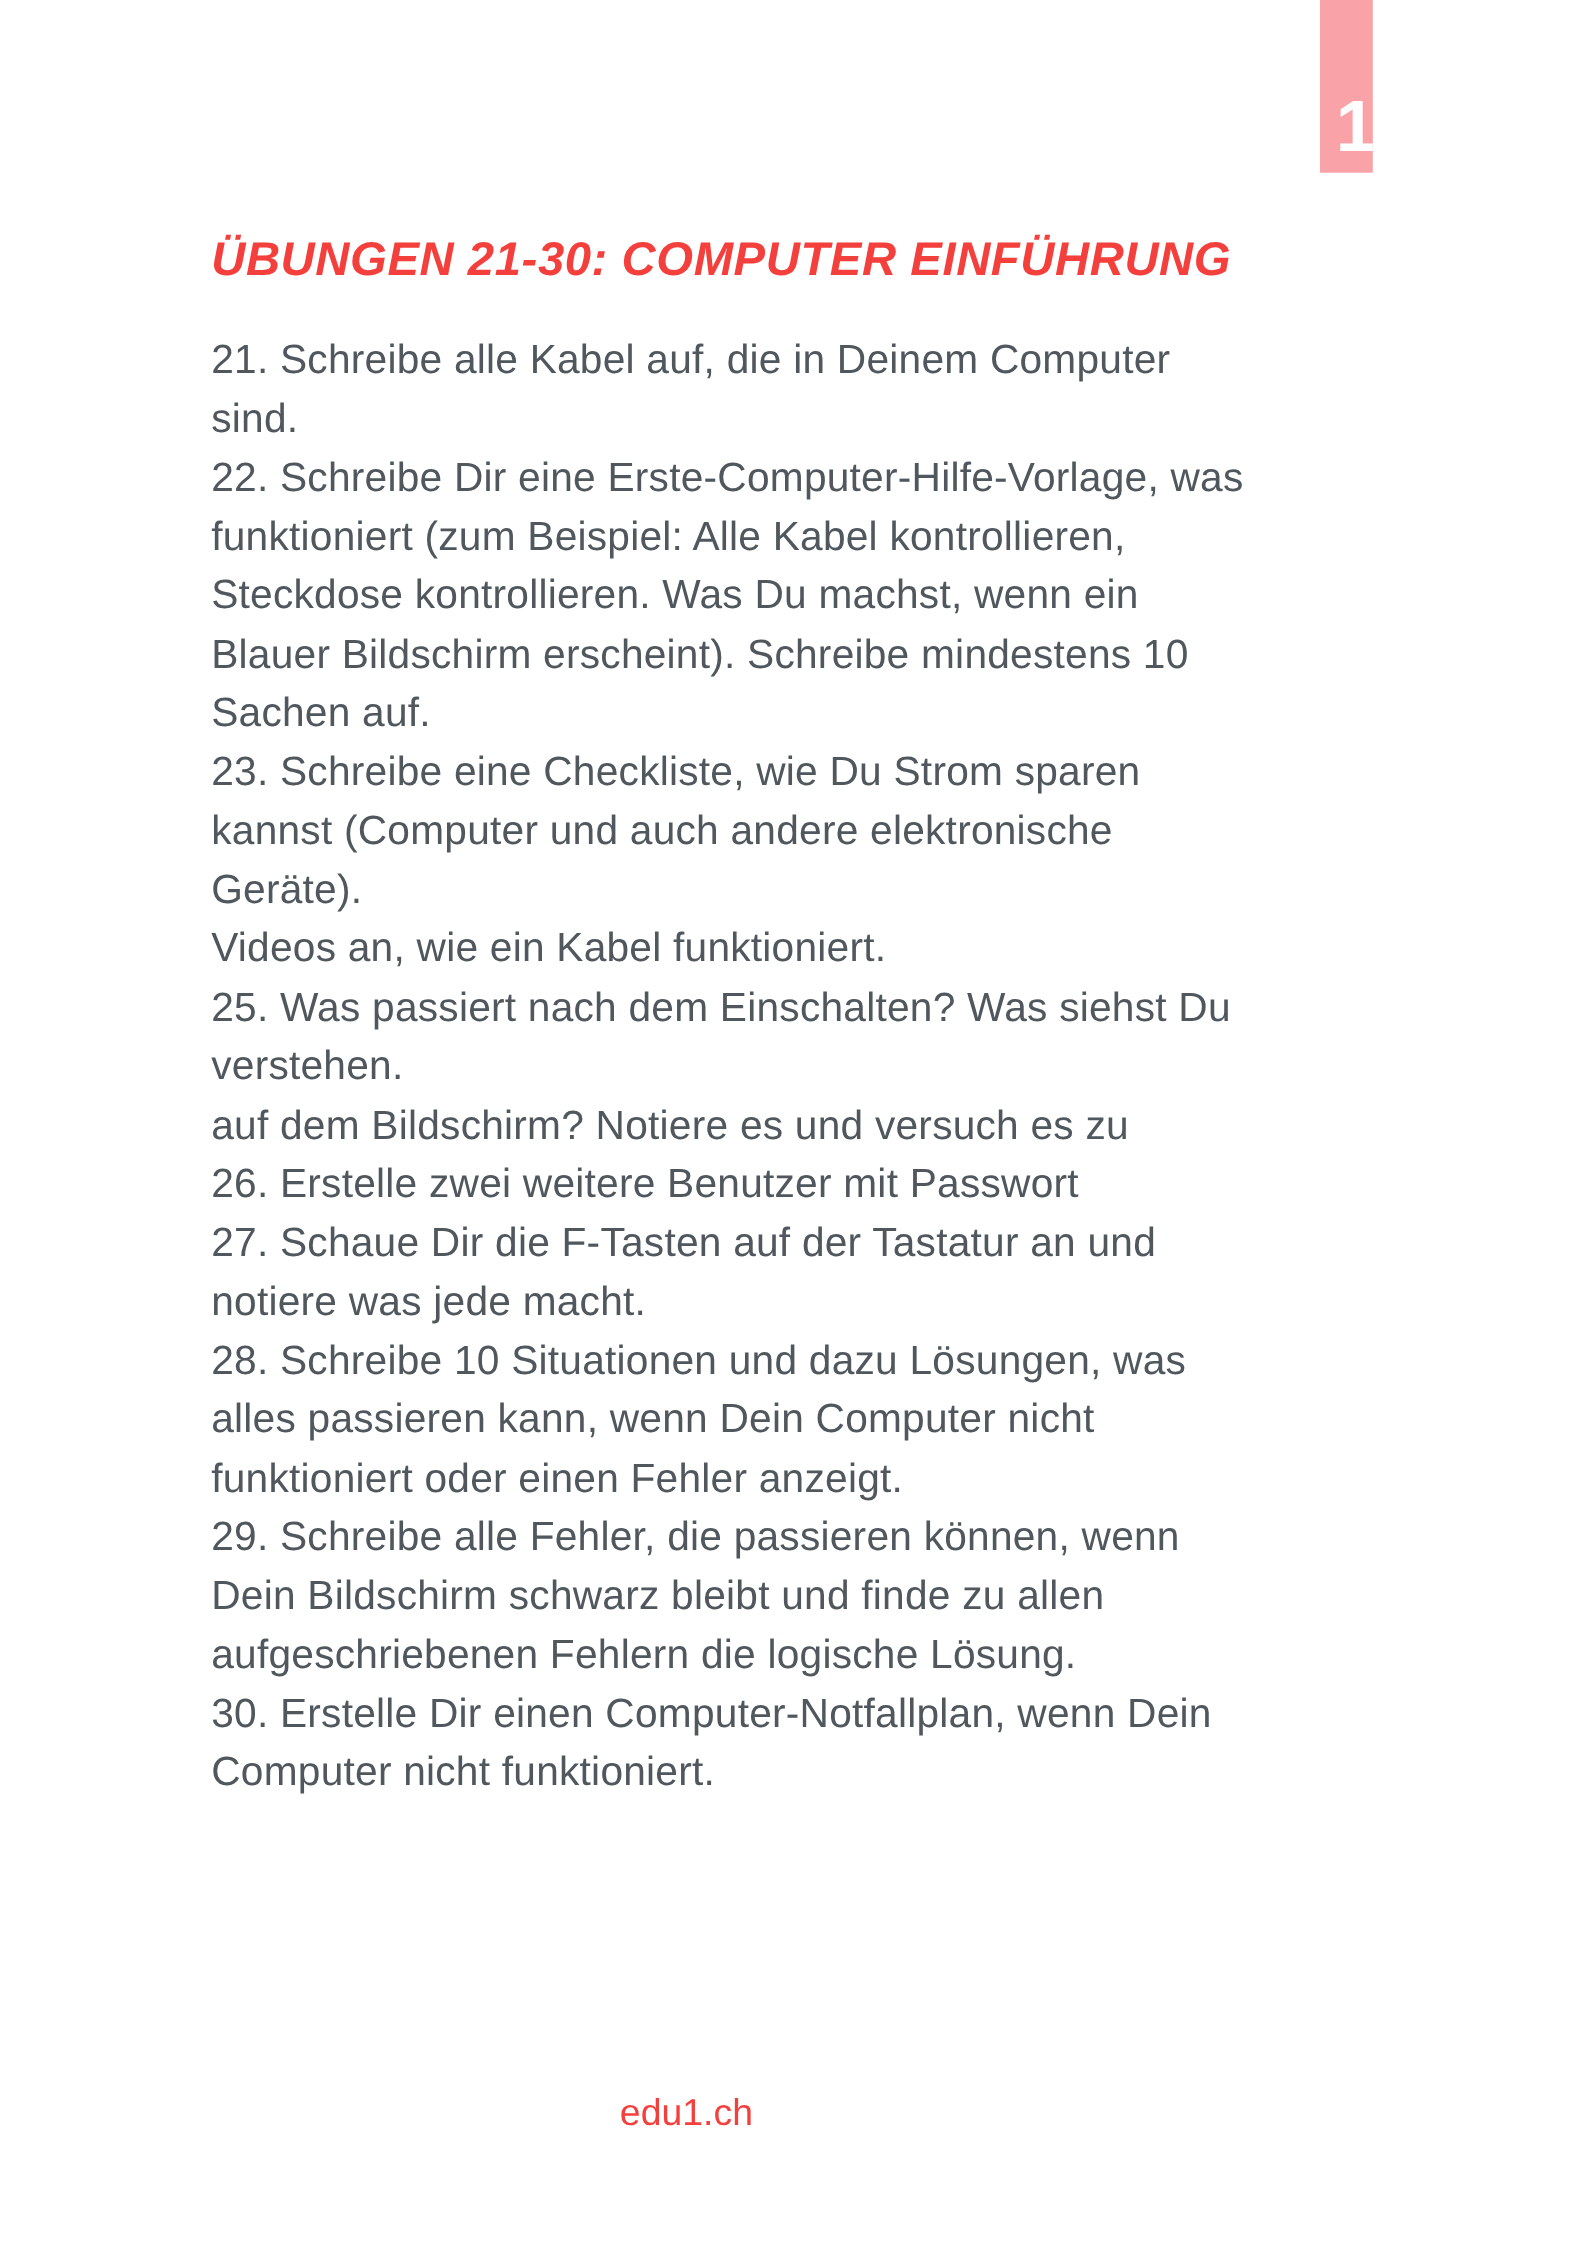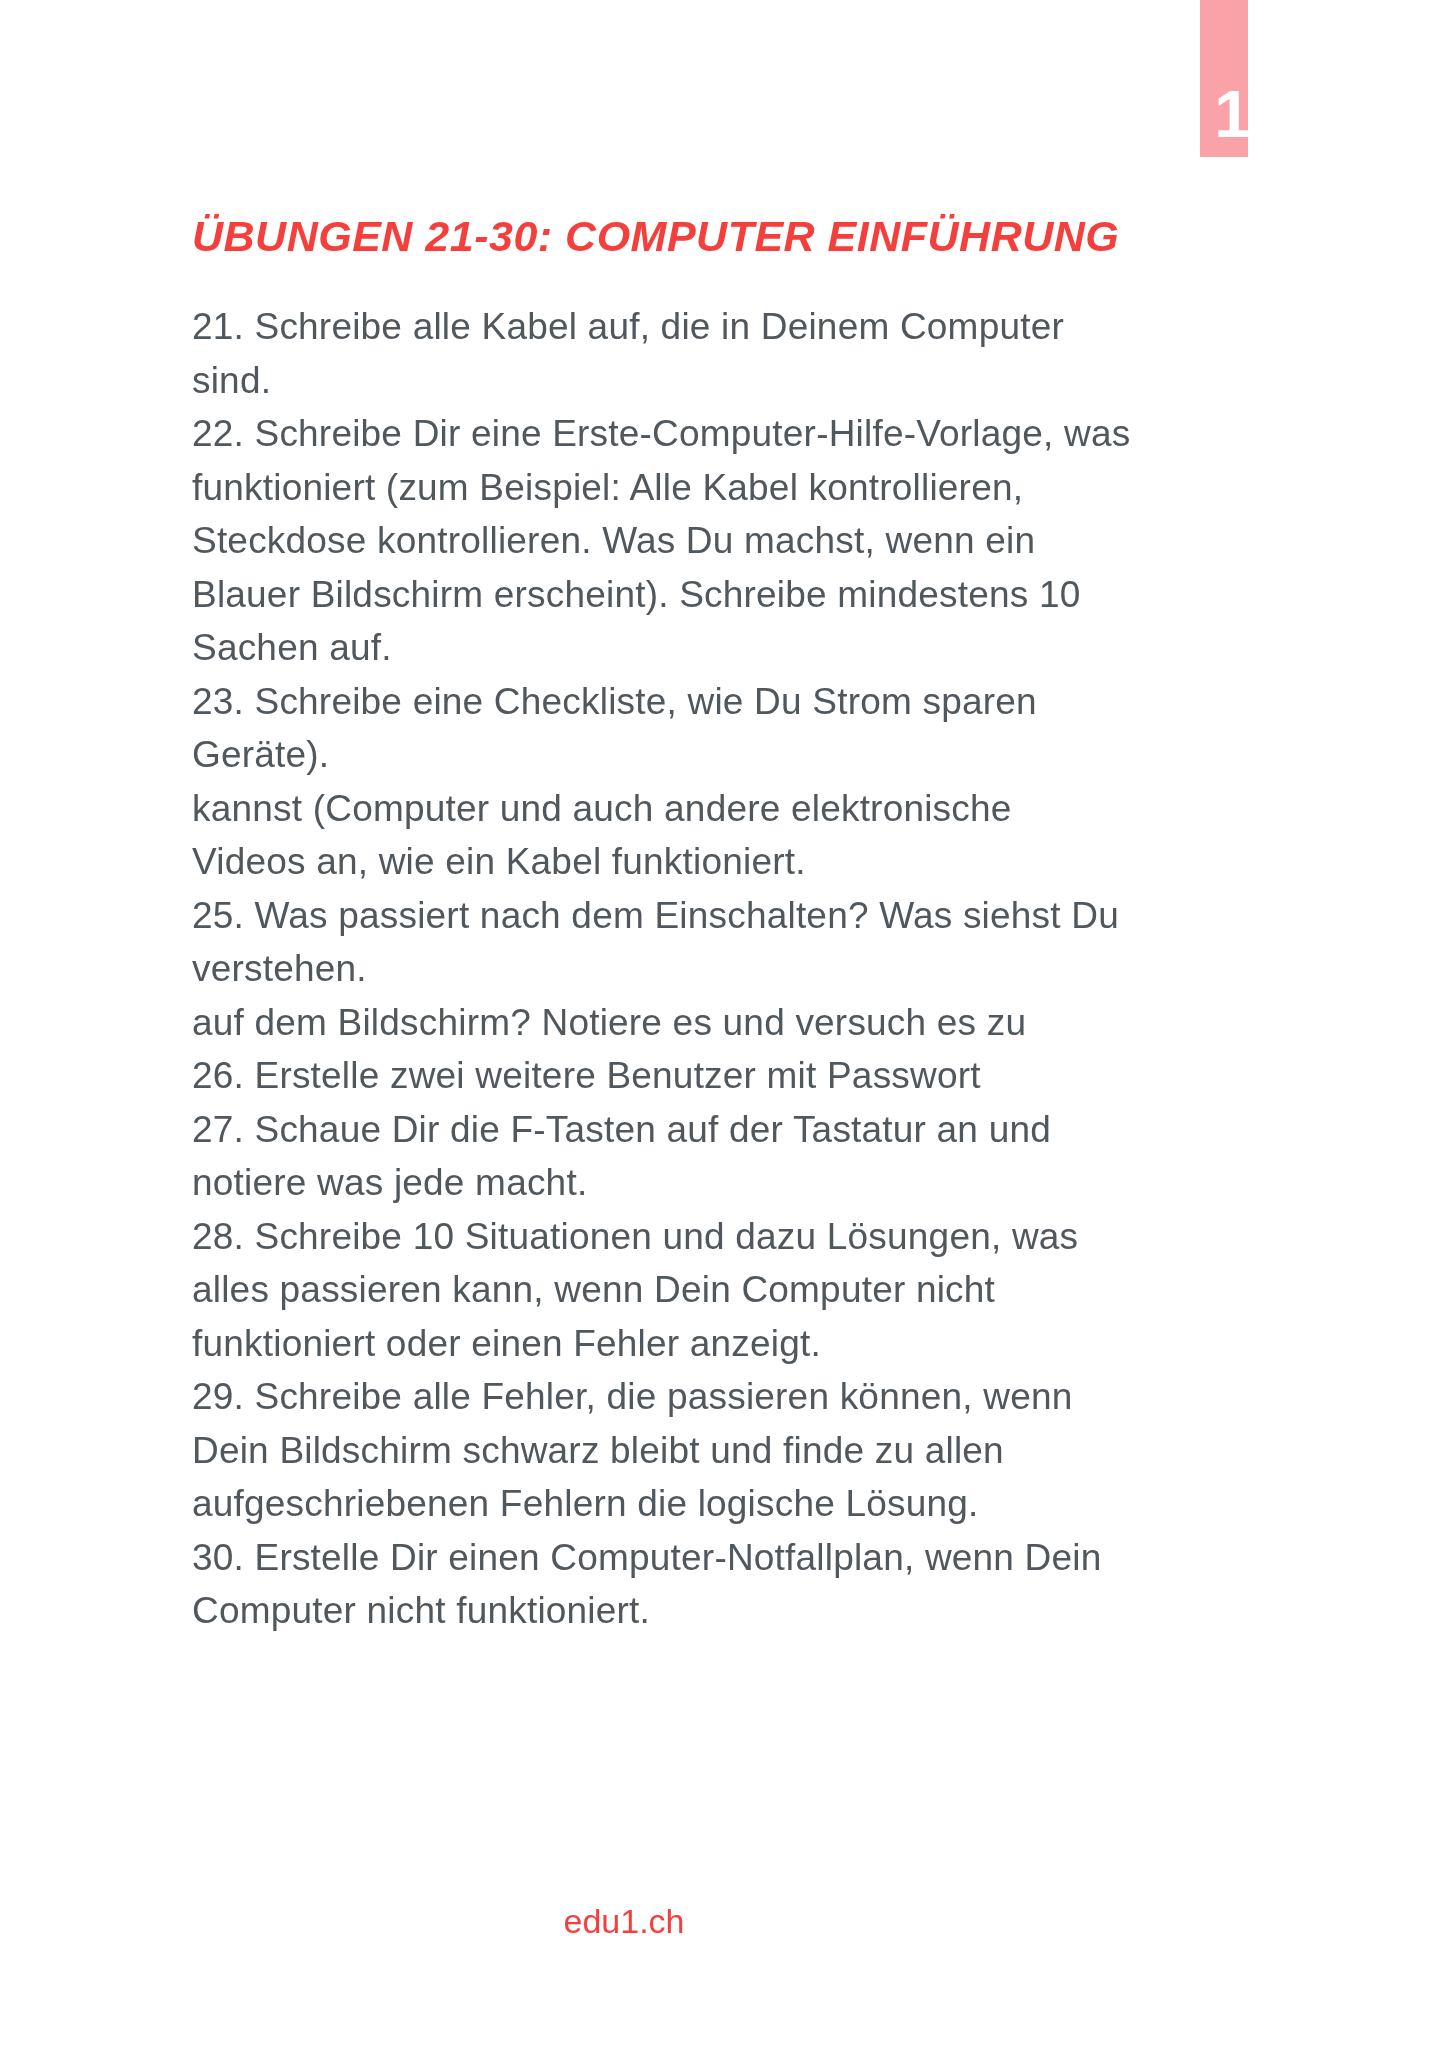--- a/index.html
+++ b/index.html
@@ -87,22 +87,22 @@
 
   <div class="body-text">
       <div class="line">21. Schreibe alle Kabel auf, die in Deinem Computer</div>
       <div class="line">sind.</div>
       <div class="line">22. Schreibe Dir eine Erste-Computer-Hilfe-Vorlage, was</div>
       <div class="line">funktioniert (zum Beispiel: Alle Kabel kontrollieren,</div>
       <div class="line">Steckdose kontrollieren. Was Du machst, wenn ein</div>
       <div class="line">Blauer Bildschirm erscheint). Schreibe mindestens 10</div>
       <div class="line">Sachen auf.</div>
       <div class="line">23. Schreibe eine Checkliste, wie Du Strom sparen</div>
+      <div class="line">kannst (Computer und auch andere elektronische</div>
       <div class="line">Geräte).</div>
-      <div class="line">kannst (Computer und auch andere elektronische</div>
       <div class="line">Videos an, wie ein Kabel funktioniert.</div>
       <div class="line">25. Was passiert nach dem Einschalten? Was siehst Du</div>
       <div class="line">verstehen.</div>
       <div class="line">auf dem Bildschirm? Notiere es und versuch es zu</div>
       <div class="line">26. Erstelle zwei weitere Benutzer mit Passwort</div>
       <div class="line">27. Schaue Dir die F-Tasten auf der Tastatur an und</div>
       <div class="line">notiere was jede macht.</div>
       <div class="line">28. Schreibe 10 Situationen und dazu Lösungen, was</div>
       <div class="line">alles passieren kann, wenn Dein Computer nicht</div>
       <div class="line">funktioniert oder einen Fehler anzeigt.</div>

